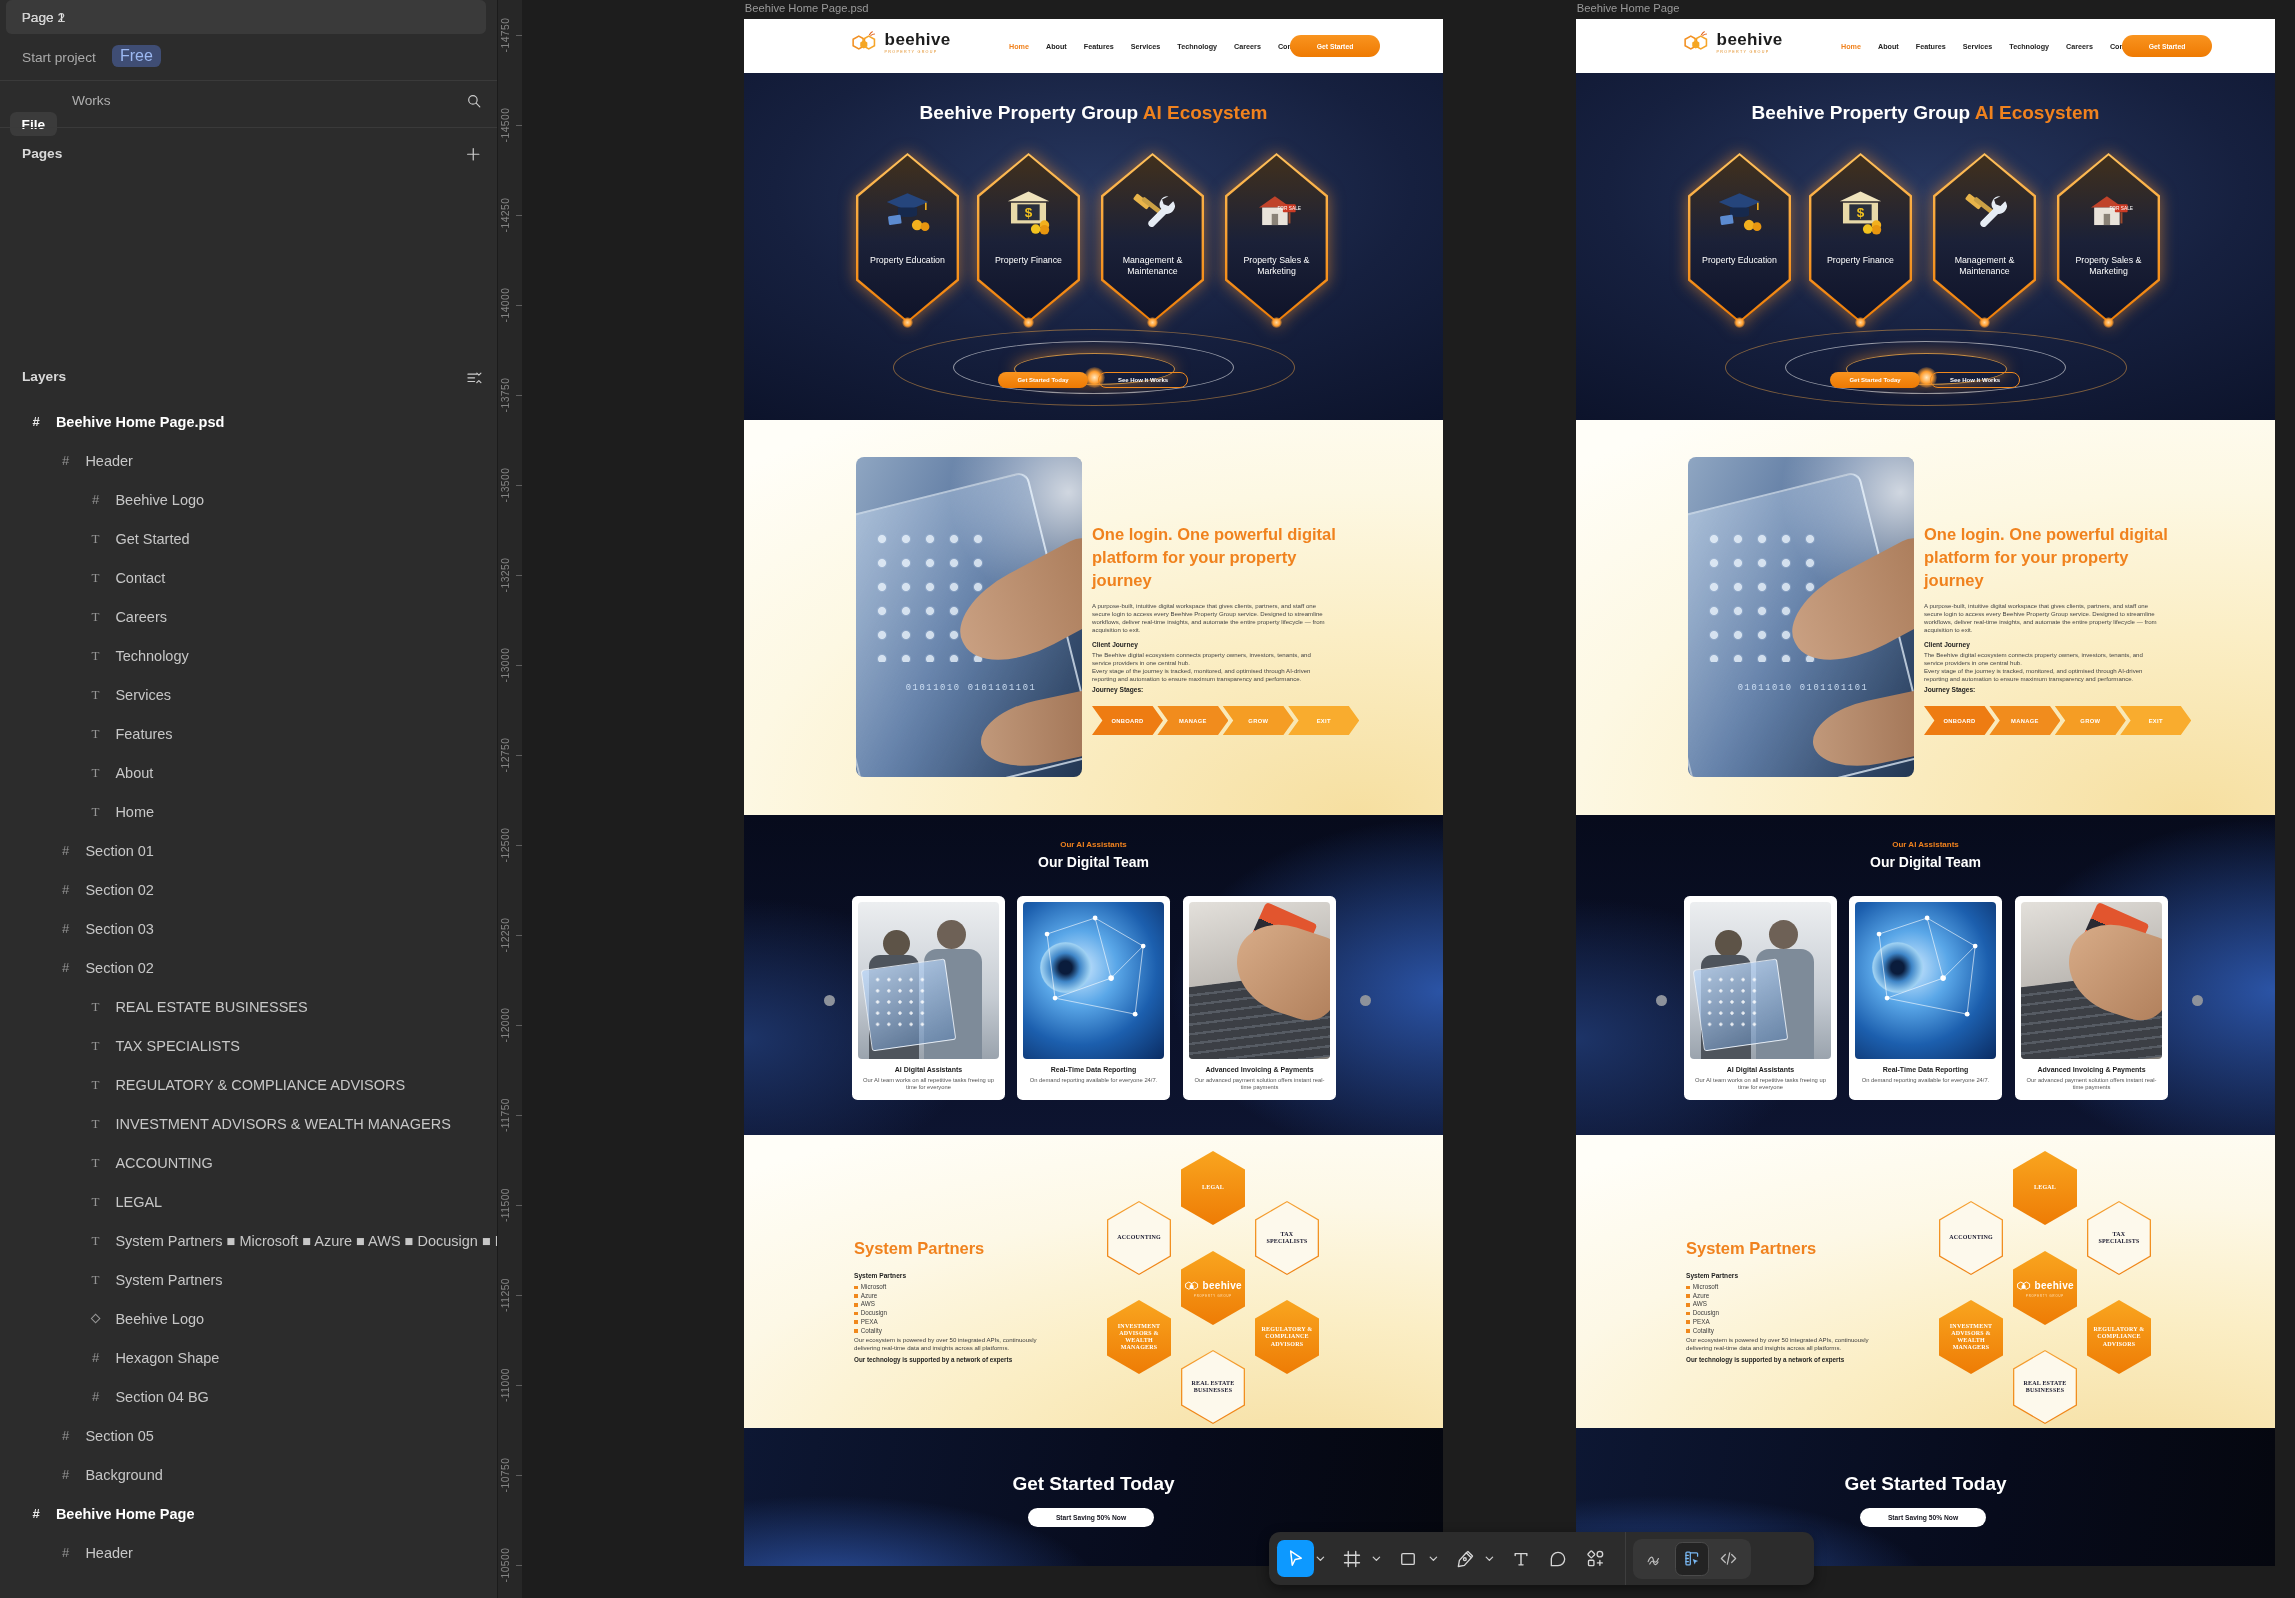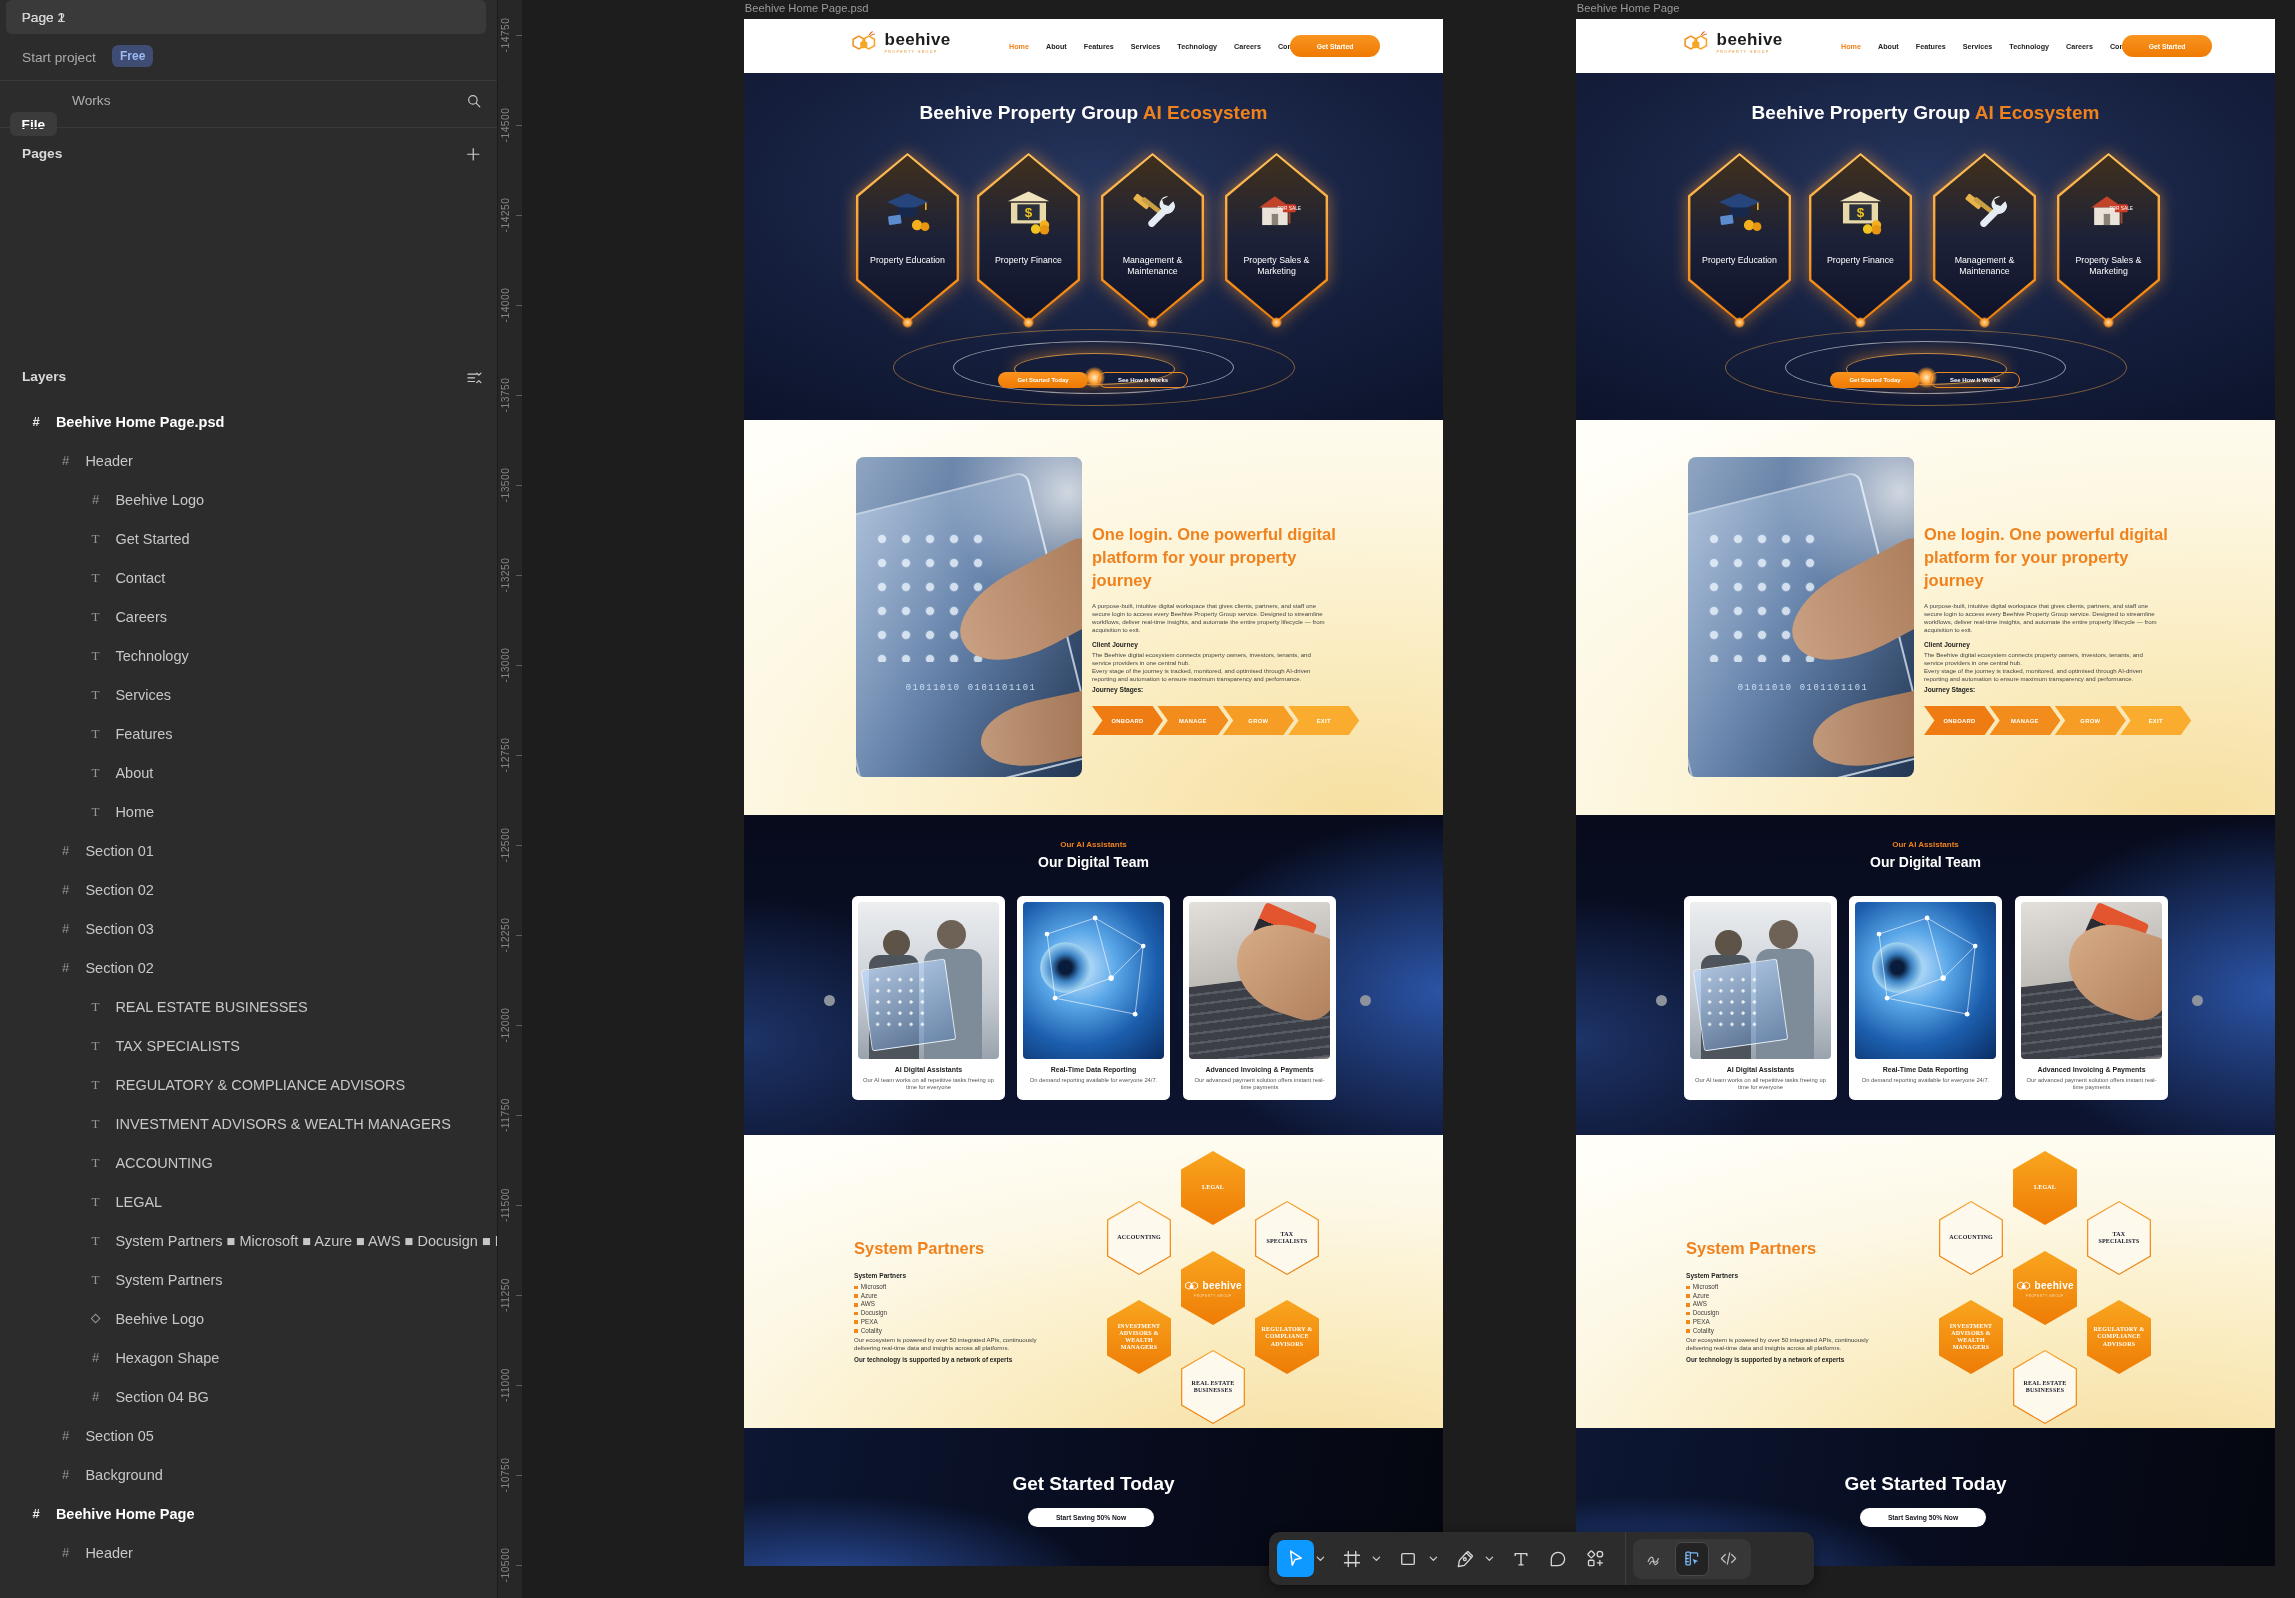--- a/index.html
+++ b/index.html
@@ -8,21 +8,21 @@
   #app { position:relative; width:2295px; height:1598px; }
 
   
   #sidebar { position:absolute; left:0; top:0; width:498px; height:1598px;
     background:#2c2c2c; border-right:0.8px solid #1b1b1b; z-index:5; overflow:hidden; }
   .artifact { position:absolute; left:16px; top:-8px; color:#cfcfcf; font-size:17.7px; }
   .proj-title { position:absolute; left:22px; top:19px; font-size:17px; font-weight:700; color:#ffffff; }
   .proj-chev { position:absolute; left:147px; top:26.5px; }
   .proj-sub { position:absolute; left:22px; top:50px; font-size:13.7px; color:#ababab; }
   .badge { position:absolute; left:112px; top:45px; height:22px; padding:0 8px;
-    background:#3f4d74; color:#9db9f2; font-size:12px; font-weight:700;
+    background:#3f4d74; color:#9db9f2; font-size:16px; font-weight:400;
     border-radius:6.4px; display:flex; align-items:center; }
   .sb-div { position:absolute; left:0; width:498px; height:0.8px; background:#3a3a3a; }
   .tab-file { position:absolute; left:9.6px; top:88px; height:24px; padding:0 12px;
     background:#3b3b3b; border-radius:6.4px; color:#ffffff; font-size:13.7px; font-weight:700;
     display:flex; align-items:center;margin-top:24px; }
   .tab-assets { position:absolute; left:64px; top:88px; height:24px; padding:0 8px;
     color:#b0b0b0; font-size:13.7px; display:flex; align-items:center; }
   .sb-icon-right { position:absolute; left:464px; width:19px; height:19px; display:flex;
     align-items:center; justify-content:center; }
   .panel-label { position:absolute; left:22px; font-size:13.7px; font-weight:600; color:#d9d9d9; }

